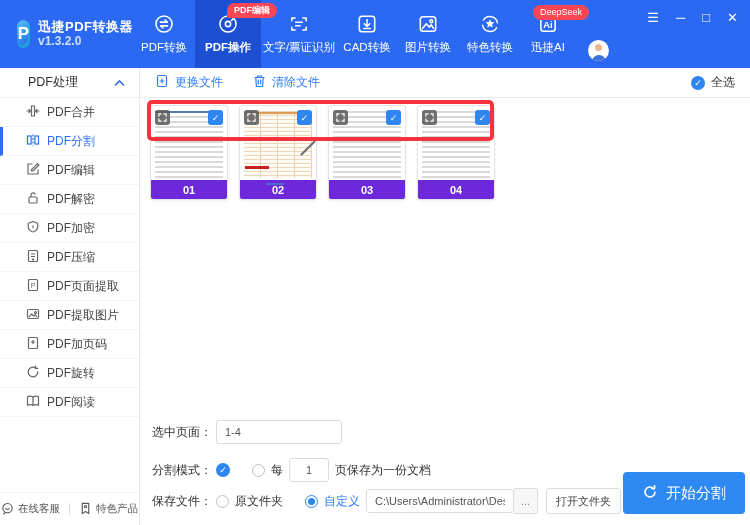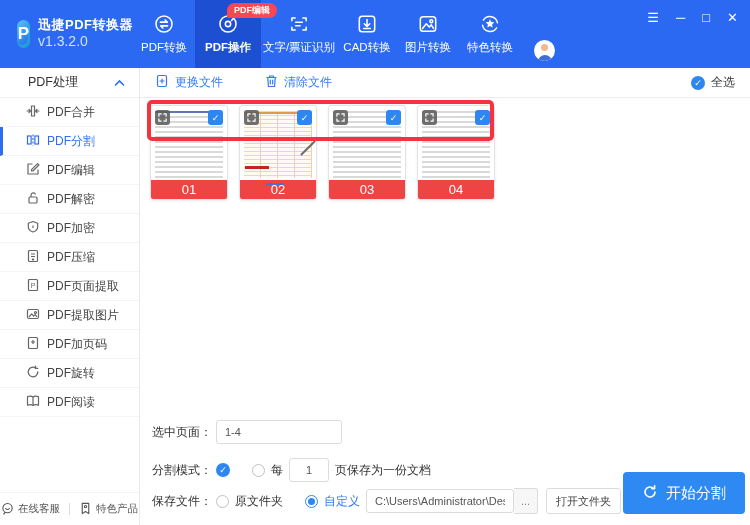--- a/index.html
+++ b/index.html
@@ -10,21 +10,21 @@
   .header { position:absolute; top:0; left:0; width:750px; height:68px;
     background:#2b69f2; display:flex; align-items:stretch; color:#fff; }
   .logo-wrap { width:133px; display:flex; align-items:center; padding-left:17px; gap:8px; }
   .logo-badge { width:28px; height:28px; border-radius:7px;
     background:linear-gradient(135deg,#55c8f7 0%,#2f7df0 70%);
     display:flex; align-items:center; justify-content:center;
     font-weight:bold; font-size:17px; color:#fff;
     box-shadow:inset -2px -3px 0 rgba(21,190,200,.55); }
   .logo-text { display:flex; flex-direction:column; line-height:1.15; }
   .app-title { font-size:13px; font-weight:bold; letter-spacing:.5px; white-space:nowrap; }
-  .app-version { font-size:14px; color:#cfe0ff; }
+  .app-version { font-size:12px; color:#cfe0ff;font-weight:bold; }
 
   .tabs { display:flex; align-items:stretch; }
   .tab { display:flex; flex-direction:column; align-items:center; justify-content:center;
     gap:5px; font-size:11.5px; position:relative; cursor:pointer; }
   .tab svg { display:block; }
   .tab.active { background:#1d4fd3; font-weight:bold; }
   .tab-badge { position:absolute; top:3px; right:-16px; background:#fb4653; color:#fff;
     font-size:9px; line-height:1; padding:3px 7px; border-radius:9px 9px 9px 2px;
     white-space:nowrap; z-index:3; }
   .tab-badge.deepseek { top:5px; right:-14px; border-radius:9px; }
@@ -52,21 +52,21 @@
   .side-item.active { color:#2f6ef2; border-left:3px solid #2f6ef2; padding-left:23px; }
   .side-footer { position:absolute; bottom:0; left:0; right:0; height:33px;
     display:flex; align-items:center; justify-content:center; gap:9px;
     font-size:10.5px; color:#555; border-top:1px solid #f4f4f4; }
   .side-footer .item { display:flex; align-items:center; gap:4px; cursor:pointer; }
   .vdiv { width:1px; height:12px; background:#ddd; }
 
   
   .main { position:absolute; top:68px; left:140px; width:610px; bottom:0; background:#fff; }
   .toolbar { height:30px; border-bottom:1px solid #ececec; display:flex; align-items:center;
-    padding:0 15px; gap:42px; }
+    padding:0 15px; gap:30px; }
   .tool-btn { display:flex; align-items:center; gap:6px; color:#2f7cf6; font-size:12px; cursor:pointer; }
   .select-all { margin-left:auto; display:flex; align-items:center; gap:6px;
     font-size:12px; color:#333; cursor:pointer; }
   .check-circle { width:14px; height:14px; border-radius:50%; background:#2e86f0; color:#fff;
     font-size:9px; display:inline-flex; align-items:center; justify-content:center; flex:none; }
 
   
   .card { position:absolute; top:37px; width:78px; height:95px; background:#fff;
     border:1px solid #e3e3e3; border-radius:3px; box-shadow:0 1px 3px rgba(0,0,0,.07); }
   .card .content { position:absolute; left:4px; right:4px; top:5px; bottom:21px;
@@ -74,22 +74,22 @@
   .card .title-line { position:absolute; left:4px; top:5px; width:56px; height:2px; background:#5b78b5; }
   .card.table .content { background:#fffaf3;
     background-image:
       repeating-linear-gradient(90deg, transparent 0 16px, #e9d2b2 16px 17px),
       repeating-linear-gradient(#edd6ba 0 1px, transparent 1px 4px); }
   .card.table .top-line { position:absolute; left:4px; right:4px; top:6px; height:2px; background:#dd9a52; }
   .card.table .red-bar { position:absolute; left:5px; bottom:30px; width:24px; height:3px; background:#c52222; }
   .card.table .blue-bit { position:absolute; left:26px; bottom:14px; width:18px; height:2px; background:#4a6fd4; z-index:2; }
   .card.table .pencil { position:absolute; right:7px; top:32px; width:2px; height:20px;
     background:#6b6b6b; transform:rotate(45deg); }
-  .page-footer { position:absolute; left:0; right:0; bottom:0; height:19px; background:#ef4444;
-    color:#fff; font-size:13px; font-weight:normal; display:flex; align-items:center;
+  .page-footer { position:absolute; left:0; right:0; bottom:0; height:19px; background:#6d28d9;
+    color:#fff; font-size:11px; font-weight:bold; display:flex; align-items:center;
     justify-content:center; border-radius:0 0 2px 2px; }
   .expand-handle { position:absolute; top:4px; left:4px; width:15px; height:15px;
     background:rgba(92,92,92,.88); border-radius:3px; display:flex; align-items:center;
     justify-content:center; cursor:pointer; }
   .thumb-check { position:absolute; top:4px; right:4px; width:15px; height:15px;
     background:#2e86f0; border-radius:3px; color:#fff; font-size:9px;
     display:flex; align-items:center; justify-content:center; cursor:pointer; }
   .annotation-box { position:absolute; left:7px; top:32px; width:347px; height:41px;
     border:4px solid #f5323e; border-radius:5px; z-index:6; pointer-events:none; }
 
@@ -193,20 +193,30 @@
     <div class="tab" style="width:62px">
       <span>
         <svg width="22" height="22" viewBox="0 0 20 20" fill="none" stroke="#fff" stroke-width="1.3" stroke-linecap="round" stroke-linejoin="round">
             <path d="M4 6.5A7 7 0 0 1 16.8 9M16 13.5A7 7 0 0 1 3.2 11"></path>
             <path d="M10 5.6l1.2 2.5 2.7.4-2 1.9.5 2.7-2.4-1.3-2.4 1.3.5-2.7-2-1.9 2.7-.4z" fill="#fff" stroke="none"></path>
           </svg>
       </span>
       <span>特色转换</span>
     </div>
 
+    <div class="tab" style="width:54px">
+      <span class="tab-badge deepseek">DeepSeek</span>
+      <span>
+        <svg width="22" height="22" viewBox="0 0 20 20" fill="none" stroke="#fff" stroke-width="1.4">
+            <rect x="3.5" y="3.5" width="13" height="13" rx="2.5"></rect>
+            <text x="10" y="13.4" text-anchor="middle" font-size="8.5" fill="#fff" stroke="none" font-weight="bold">Ai</text>
+          </svg>
+      </span>
+      <span>迅捷AI</span>
+    </div>
   </div>
 
   <div class="avatar">
     <div class="head"></div>
     <div class="bodyy"></div>
   </div>
 </div>
 
 <div class="win-controls">
   <span>☰</span>

